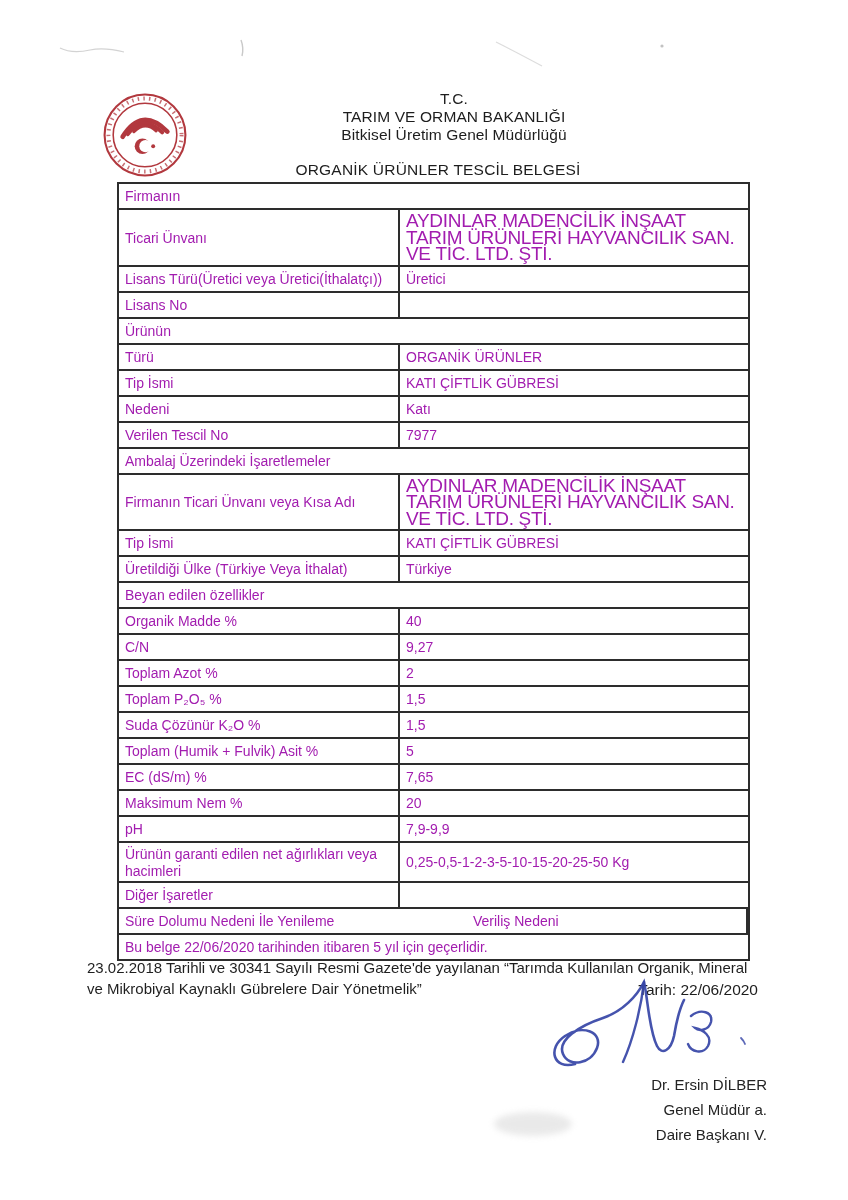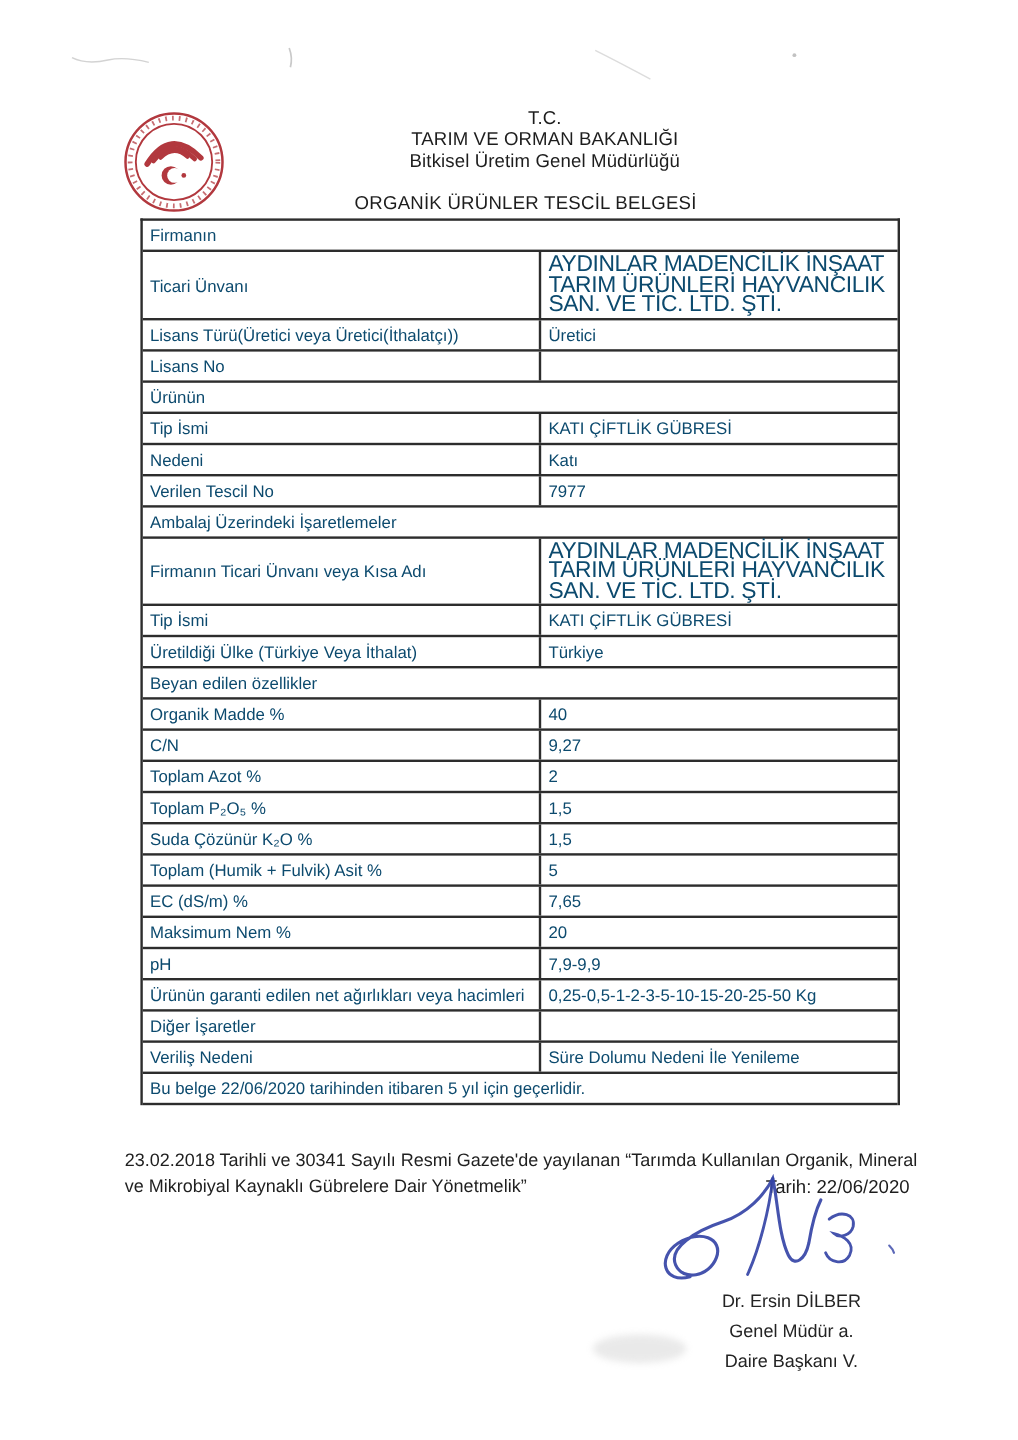--- a/index.html
+++ b/index.html
@@ -10,33 +10,33 @@
   .page{position:absolute;inset:0;background:#fff}
   
   .hdr{position:absolute;top:90px;left:30px;width:848px;text-align:center;
        font-size:15.5px;line-height:18px;color:#1d1d1d;letter-spacing:.1px}
   .logo{position:absolute;top:92px;left:102px;width:86px;height:86px}
   .title{position:absolute;top:161px;left:14px;width:848px;text-align:center;
          font-size:15.5px;color:#1d1d1d;letter-spacing:.2px}
   
   .doc-table{position:absolute;top:182px;left:117px;width:633px;
              border:2px solid #2d2d2d;border-bottom:none;box-sizing:border-box;
-             font-size:14px;color:#0c4a6e}
+             font-size:14px;color:#a21caf}
   .t-row{display:flex;border-bottom:2px solid #2d2d2d;min-height:24px;align-items:stretch}
   .cell{padding:3px 7px 2px 6px;line-height:16.5px;display:flex;align-items:center;box-sizing:border-box}
-  .cell.label{width:332px;border-right:2px solid #2d2d2d}
+  .cell.label{width:281px;border-right:2px solid #2d2d2d}
   .cell.value{flex:1}
   .cell.full{width:100%}
   .tight{letter-spacing:-0.3px;font-size:19px}
   
-  .regulation{position:absolute;top:957px;left:104px;width:672px;
+  .regulation{position:absolute;top:957px;left:87px;width:672px;
               font-size:15px;line-height:21px;color:#1f1f1f}
   .date-line{position:absolute;top:981px;right:90px;font-size:15.5px;color:#1d1d1d}
   .signature-svg{position:absolute;top:978px;left:545px;width:220px;height:108px}
-  .signer{position:absolute;top:1072px;left:552px;width:215px;text-align:center;
+  .signer{position:absolute;top:1072px;left:552px;width:215px;text-align:right;
           font-size:15px;line-height:25px;color:#232323}
   
   .scan-marks{position:absolute;top:0;left:0;width:848px;height:90px;pointer-events:none}
   .smudge{position:absolute;top:1112px;left:494px;width:78px;height:24px;background:#b9b9b9;
           opacity:.30;border-radius:50%;filter:blur(3px)}
 </style>
 </head>
 <body>
 
 <div class="page">
@@ -82,20 +82,24 @@
       <div class="cell value">Üretici</div>
     </div>
     <div class="t-row">
       <div class="cell label">Lisans No</div>
     </div>
 
     <div class="t-row">
       <div class="cell full">Ürünün</div>
     </div>
     <div class="t-row">
+      <div class="cell label">Türü</div>
+      <div class="cell value">ORGANİK ÜRÜNLER</div>
+    </div>
+    <div class="t-row">
       <div class="cell label">Tip İsmi</div>
       <div class="cell value">KATI ÇİFTLİK GÜBRESİ</div>
     </div>
     <div class="t-row">
       <div class="cell label">Nedeni</div>
       <div class="cell value">Katı</div>
     </div>
     <div class="t-row">
       <div class="cell label">Verilen Tescil No</div>
       <div class="cell value">7977</div>
@@ -157,22 +161,22 @@
       <div class="cell value">7,9-9,9</div>
     </div>
     <div class="t-row">
       <div class="cell label">Ürünün garanti edilen net ağırlıkları veya hacimleri</div>
       <div class="cell value">0,25-0,5-1-2-3-5-10-15-20-25-50 Kg</div>
     </div>
     <div class="t-row">
       <div class="cell label">Diğer İşaretler</div>
     </div>
     <div class="t-row">
+      <div class="cell value">Süre Dolumu Nedeni İle Yenileme</div>
       <div class="cell label">Veriliş Nedeni</div>
-      <div class="cell value">Süre Dolumu Nedeni İle Yenileme</div>
     </div>
 
     <div class="t-row">
       <div class="cell full">Bu belge 22/06/2020 tarihinden itibaren 5 yıl için geçerlidir.</div>
     </div>
   </div>
 
   <div class="regulation">23.02.2018 Tarihli ve 30341 Sayılı Resmi Gazete'de yayılanan “Tarımda Kullanılan Organik, Mineral ve Mikrobiyal Kaynaklı Gübrelere Dair Yönetmelik”</div>
 
   <div class="date-line">Tarih: 22/06/2020</div>

